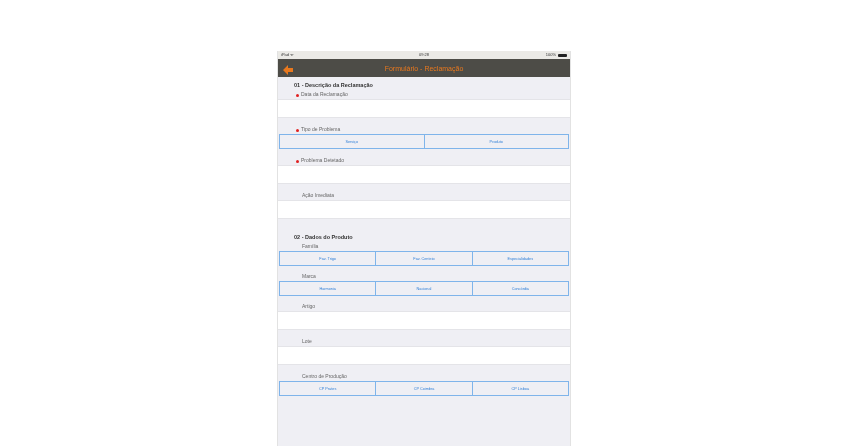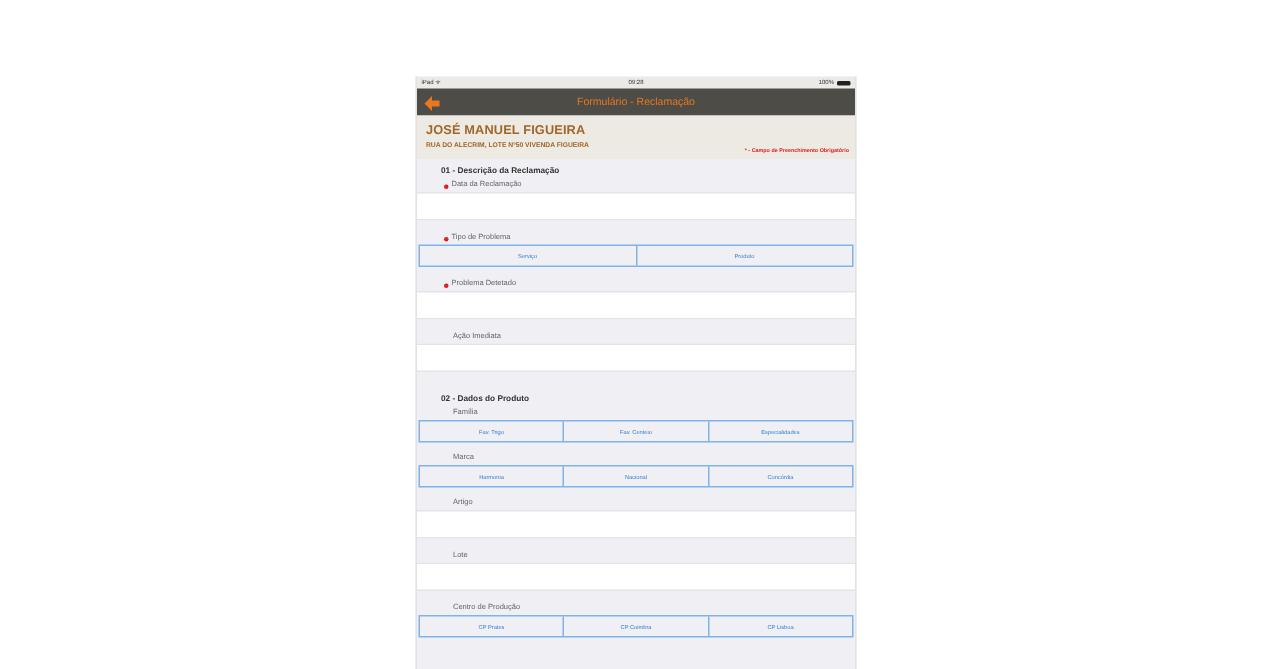--- a/index.html
+++ b/index.html
@@ -67,25 +67,20 @@
 
   <div class="navbar">
     <div class="back">
       <svg width="12" height="12" viewBox="0 0 12 12">
         <path d="M1 6 L6 1 L6 4 L11 4 L11 8 L6 8 L6 11 Z" fill="#e8781e"></path>
       </svg>
     </div>
     <span class="title">Formulário - Reclamação</span>
   </div>
 
-  <div class="header">
-    <div class="name">JOSÉ MANUEL FIGUEIRA</div>
-    <div class="addr">RUA DO ALECRIM, LOTE Nº50 VIVENDA FIGUEIRA</div>
-    <div class="req">* - Campo de Preenchimento Obrigatório</div>
-  </div>
 
   <div class="gap" style="height:3px"></div>
   <div class="section-title">01 - Descrição da Reclamação</div>
   <div class="label-row req"><span>Data da Reclamação</span></div>
   <div class="field"></div>
 
   <div class="gap"></div>
   <div class="label-row req"><span>Tipo de Problema</span></div>
   <div class="seg">
     <div class="opt">Serviço</div>

